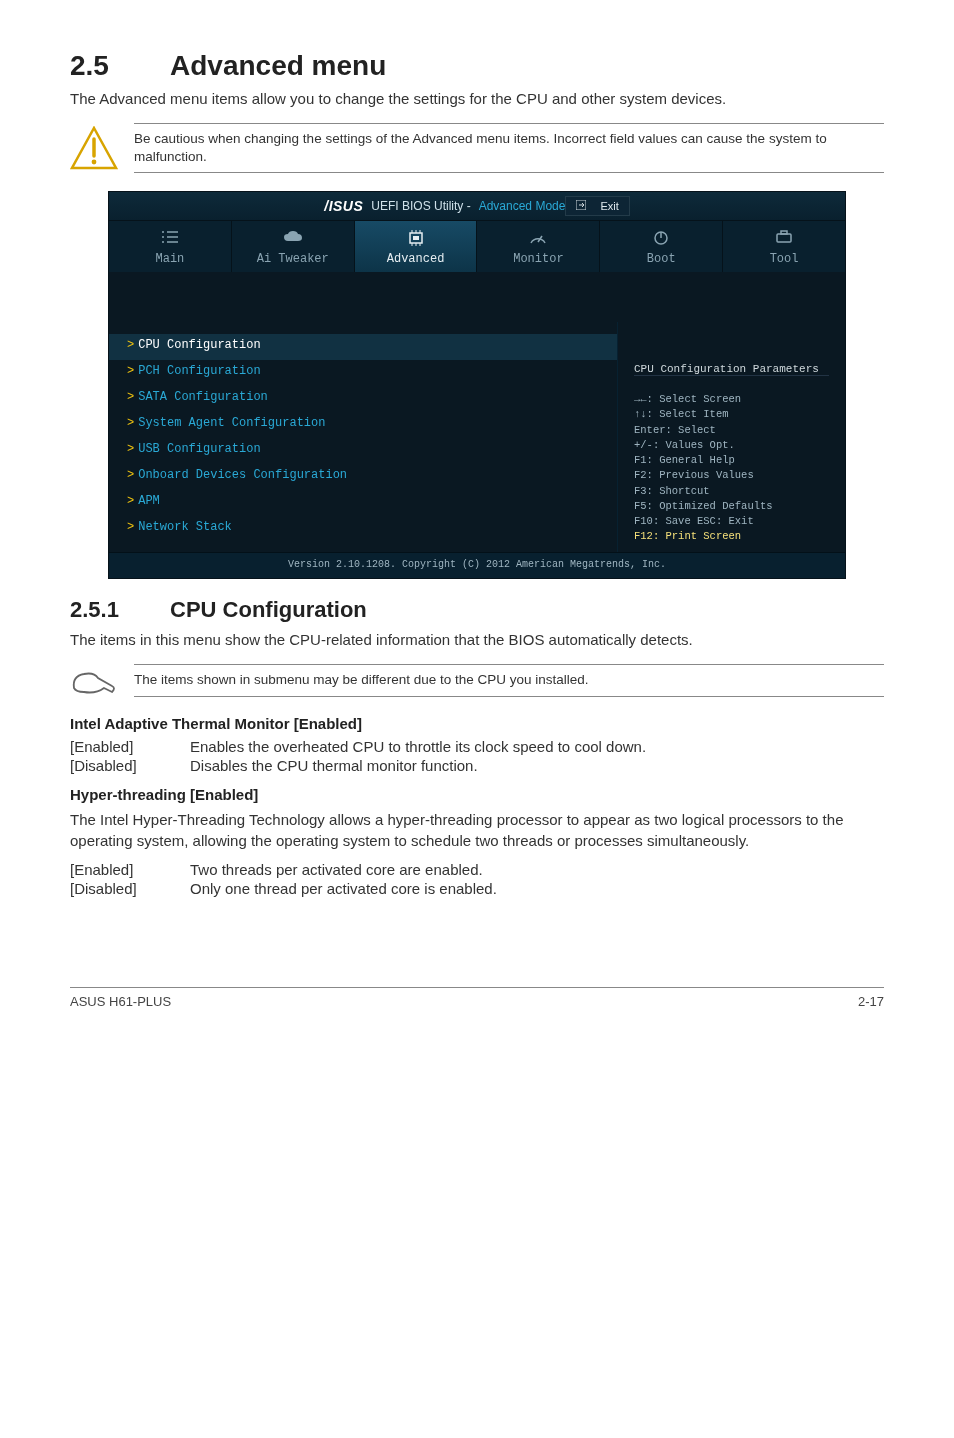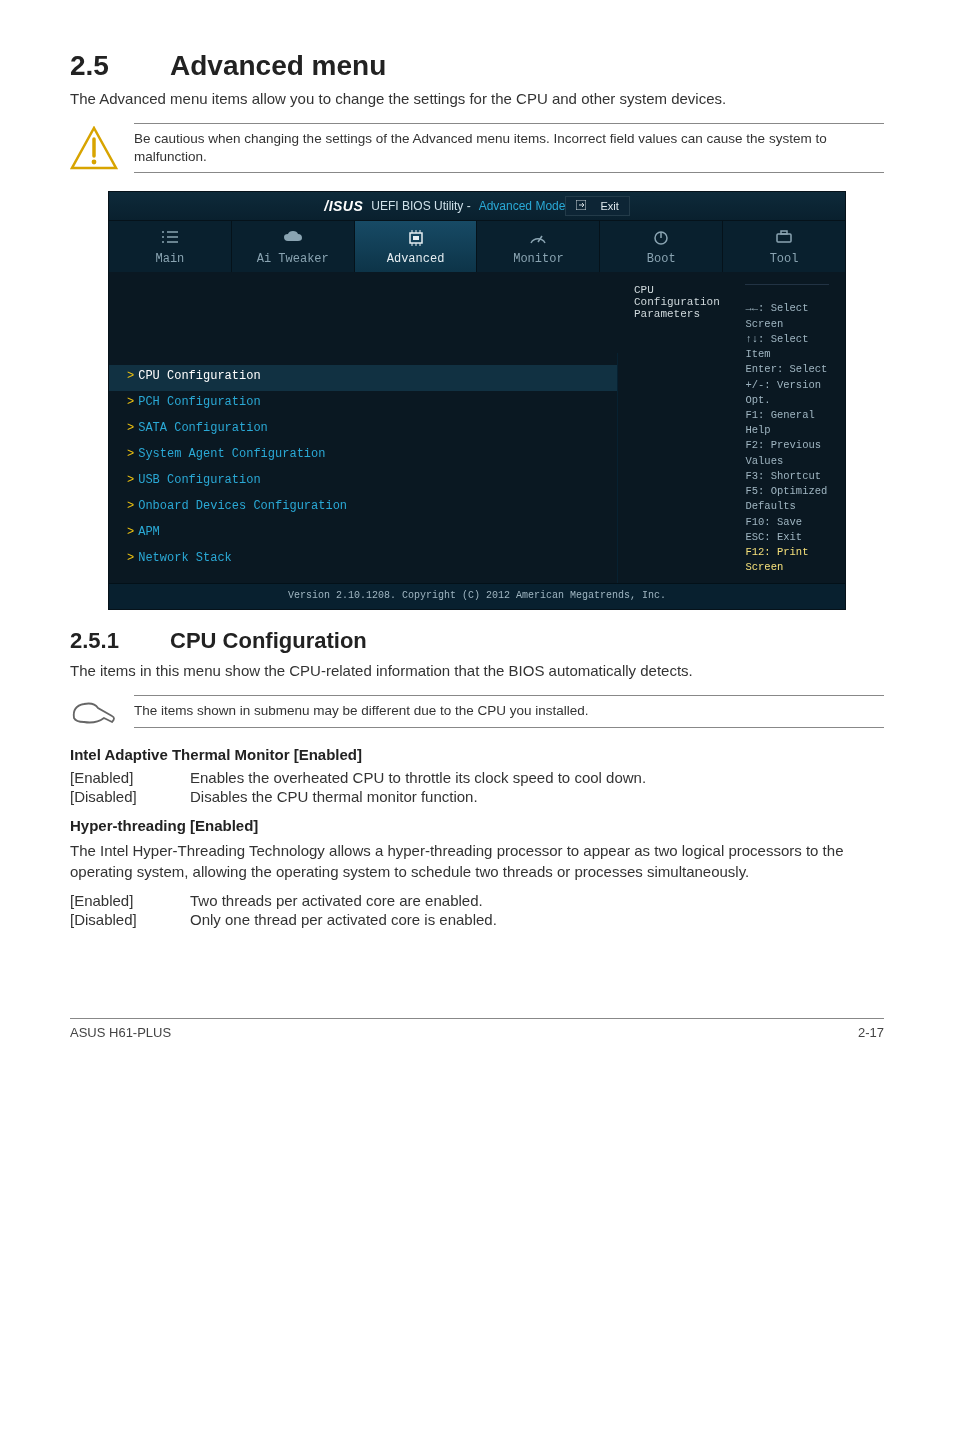--- a/index.html
+++ b/index.html
@@ -144,21 +144,21 @@
     color:#ffffff;
     background:#113142;
     margin-left:-18px;
     margin-right:-10px;
     padding-left:18px;
   }
   .bios-right {
     flex:1;
     padding:12px 16px 8px 16px;
     display:flex;
-    flex-direction:row;
+    flex-direction:column;
     justify-content:space-between;
   }
   .bios-right .desc{
     color:#cfd8dc;
     font-size:11px;
   }
   .bios-help {
     border-top:1px solid #234;
     padding-top:16px;
     font-size:10.5px;
@@ -328,21 +328,21 @@
         <div class="item"><span class="chev">&gt;</span><span>Onboard Devices Configuration</span></div>
         <div class="item"><span class="chev">&gt;</span><span>APM</span></div>
         <div class="item"><span class="chev">&gt;</span><span>Network Stack</span></div>
       </div>
       <div class="bios-right">
         <div class="desc">CPU Configuration Parameters</div>
         <div class="bios-help">
           <div>→←: Select Screen</div>
           <div>↑↓: Select Item</div>
           <div>Enter: Select</div>
-          <div>+/-: Version Opt.</div>
+          <div>+/-: Values Opt.</div>
           <div>F1: General Help</div>
           <div>F2: Previous Values</div>
           <div>F3: Shortcut</div>
           <div>F5: Optimized Defaults</div>
           <div>F10: Save  ESC: Exit</div>
           <div class="hl">F12: Print Screen</div>
         </div>
       </div>
     </div>
     <div class="bios-footer">Version 2.10.1208. Copyright (C) 2012 American Megatrends, Inc.</div>

